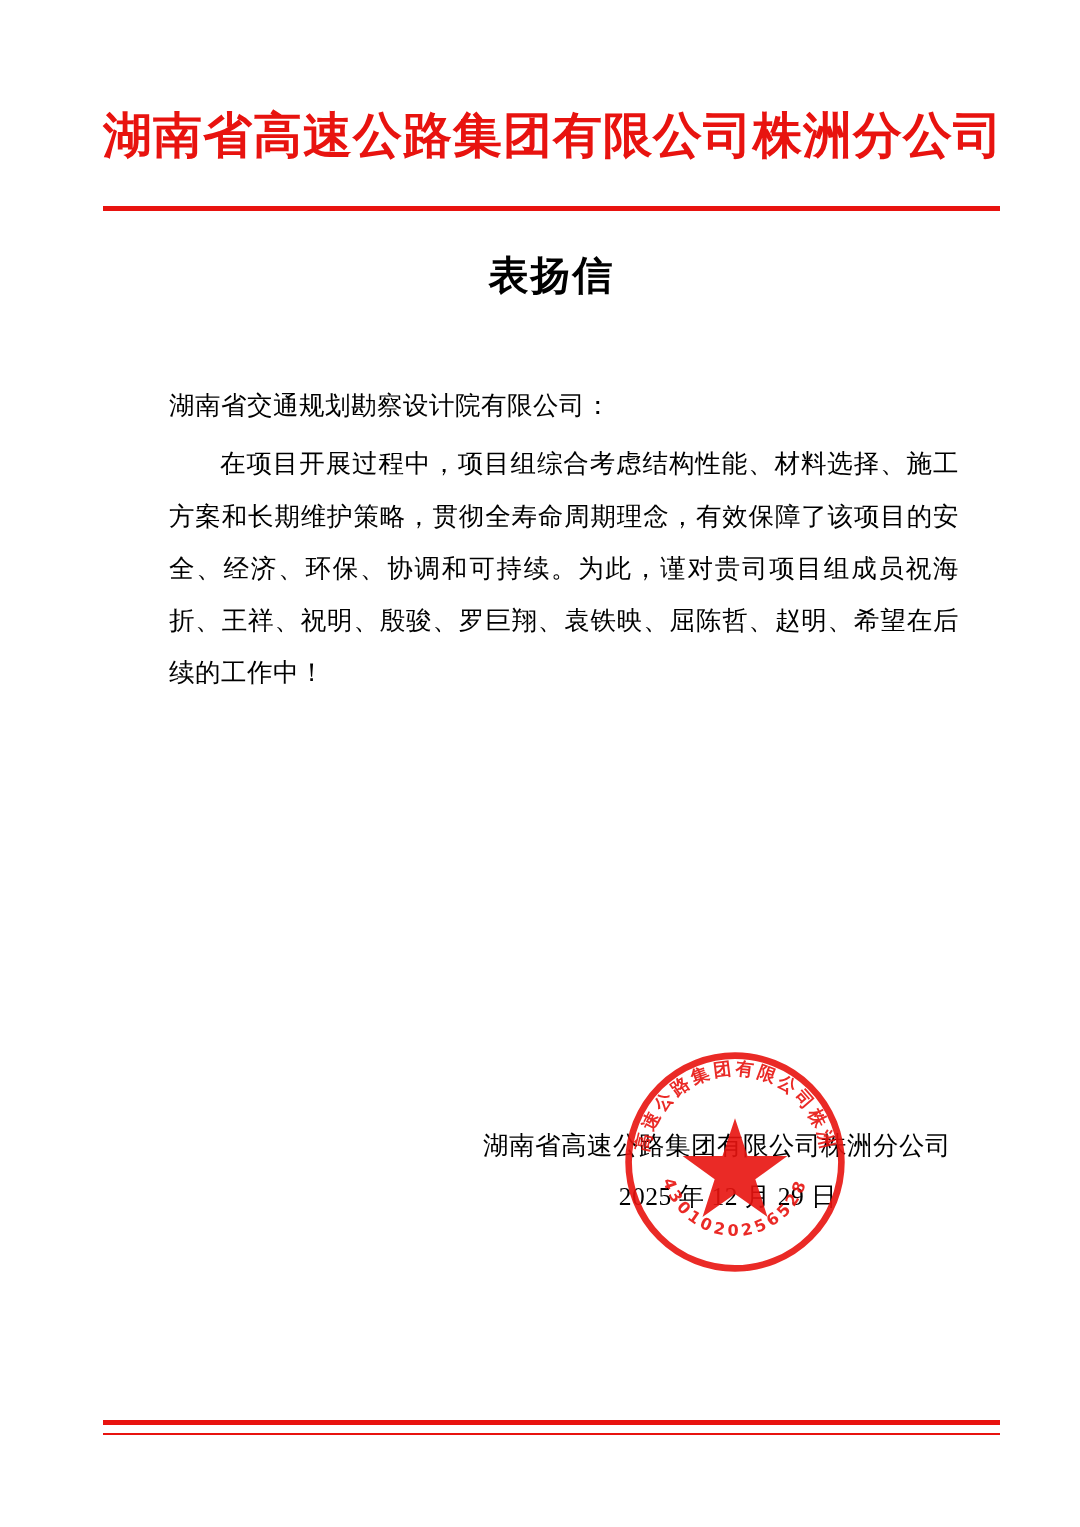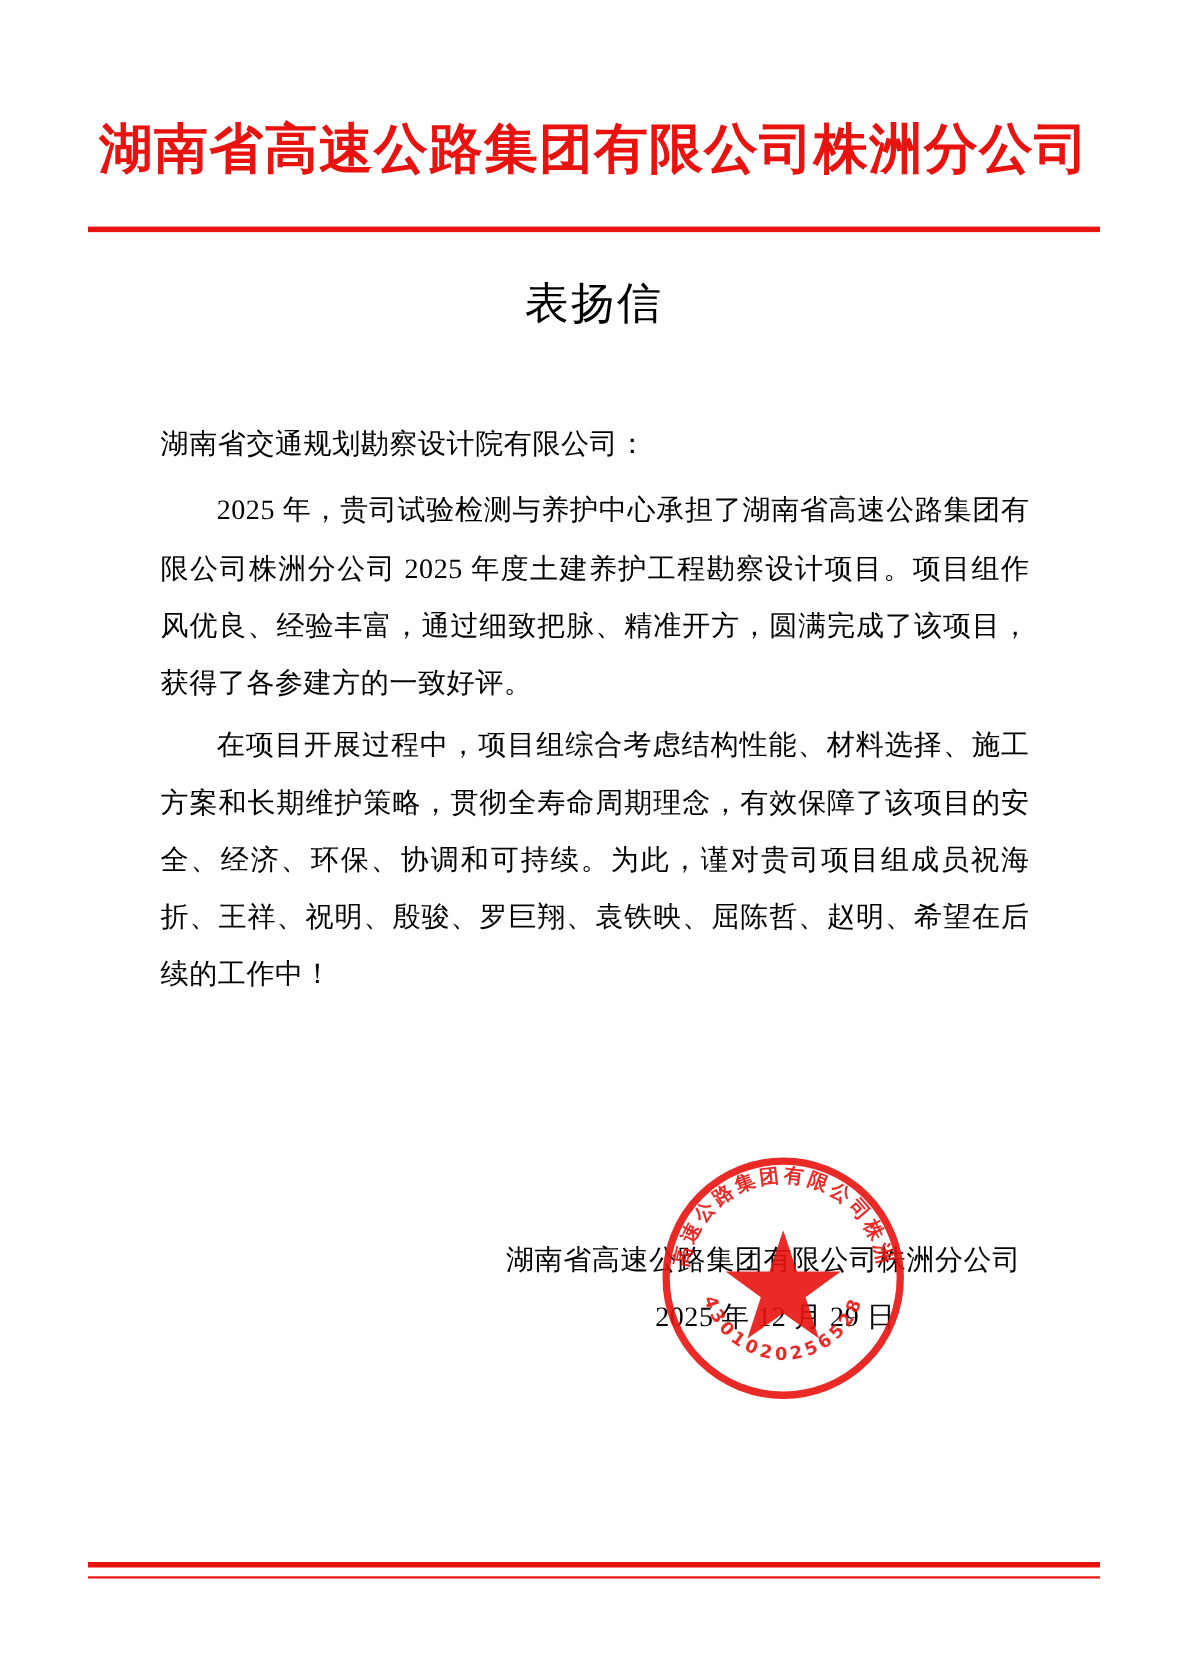--- a/index.html
+++ b/index.html
@@ -12,20 +12,21 @@
     height: 1527px;
     position: relative;
     font-family: "Liberation Serif", serif;
     overflow: hidden;
   }
 
   .page {
     position: absolute;
     inset: 0;
     background: #ffffff;
+    margin-left: 23px;
   }
 
   
   .letterhead {
     position: absolute;
     top: 108px;
     left: 80px;
     right: 80px;
     text-align: center;
   }
@@ -48,40 +49,39 @@
   }
 
   
   .doc-title {
     position: absolute;
     top: 248px;
     left: 0;
     right: 0;
     text-align: center;
     font-family: "DejaVu Sans", "Liberation Sans", sans-serif;
-    font-weight: normal;
+    font-weight: bold;
     font-size: 40px;
     color: #000000;
     letter-spacing: 2px;
   }
 
   
   .body-area {
     position: absolute;
     top: 380px;
     left: 146px;
     width: 790px;
   }
   .salutation {
     font-size: 25.5px;
     line-height: 2.05;
     color: #000;
     margin-bottom: 6px;
     letter-spacing: 0.5px;
-    font-family: Liberation Mono, monospace;
   }
   .para {
     font-size: 25.5px;
     line-height: 2.05;
     color: #000;
     text-indent: 2em;
     text-align: justify;
     text-justify: inter-ideograph;
     letter-spacing: 0.5px;
     margin: 0 0 4px 0;
@@ -138,21 +138,20 @@
 
   <div class="letterhead">
     <div class="org-title">湖南省高速公路集团有限公司株洲分公司</div>
   </div>
   <div class="rule-thick"></div>
 
   <div class="doc-title">表扬信</div>
 
   <div class="body-area">
     <div class="salutation">湖南省交通规划勘察设计院有限公司：</div>
-    <p class="para">2025 年，贵司试验检测与养护中心承担了湖南省高速公路集团有限公司株洲分公司 2025 年度土建养护工程勘察设计项目。项目组作风优良、经验丰富，通过细致把脉、精准开方，圆满完成了该项目，获得了各参建方的一致好评。</p>
     <p class="para">在项目开展过程中，项目组综合考虑结构性能、材料选择、施工方案和长期维护策略，贯彻全寿命周期理念，有效保障了该项目的安全、经济、环保、协调和可持续。为此，谨对贵司项目组成员祝海折、王祥、祝明、殷骏、罗巨翔、袁铁映、屈陈哲、赵明、希望在后续的工作中！</p>
   </div>
 
   <div class="signature">
     <div class="sig-org">湖南省高速公路集团有限公司株洲分公司</div>
     <div class="sig-date">2025 年 12 月 29 日</div>
   </div>
 
   <svg class="seal" viewBox="0 0 240 240">
     <defs>

